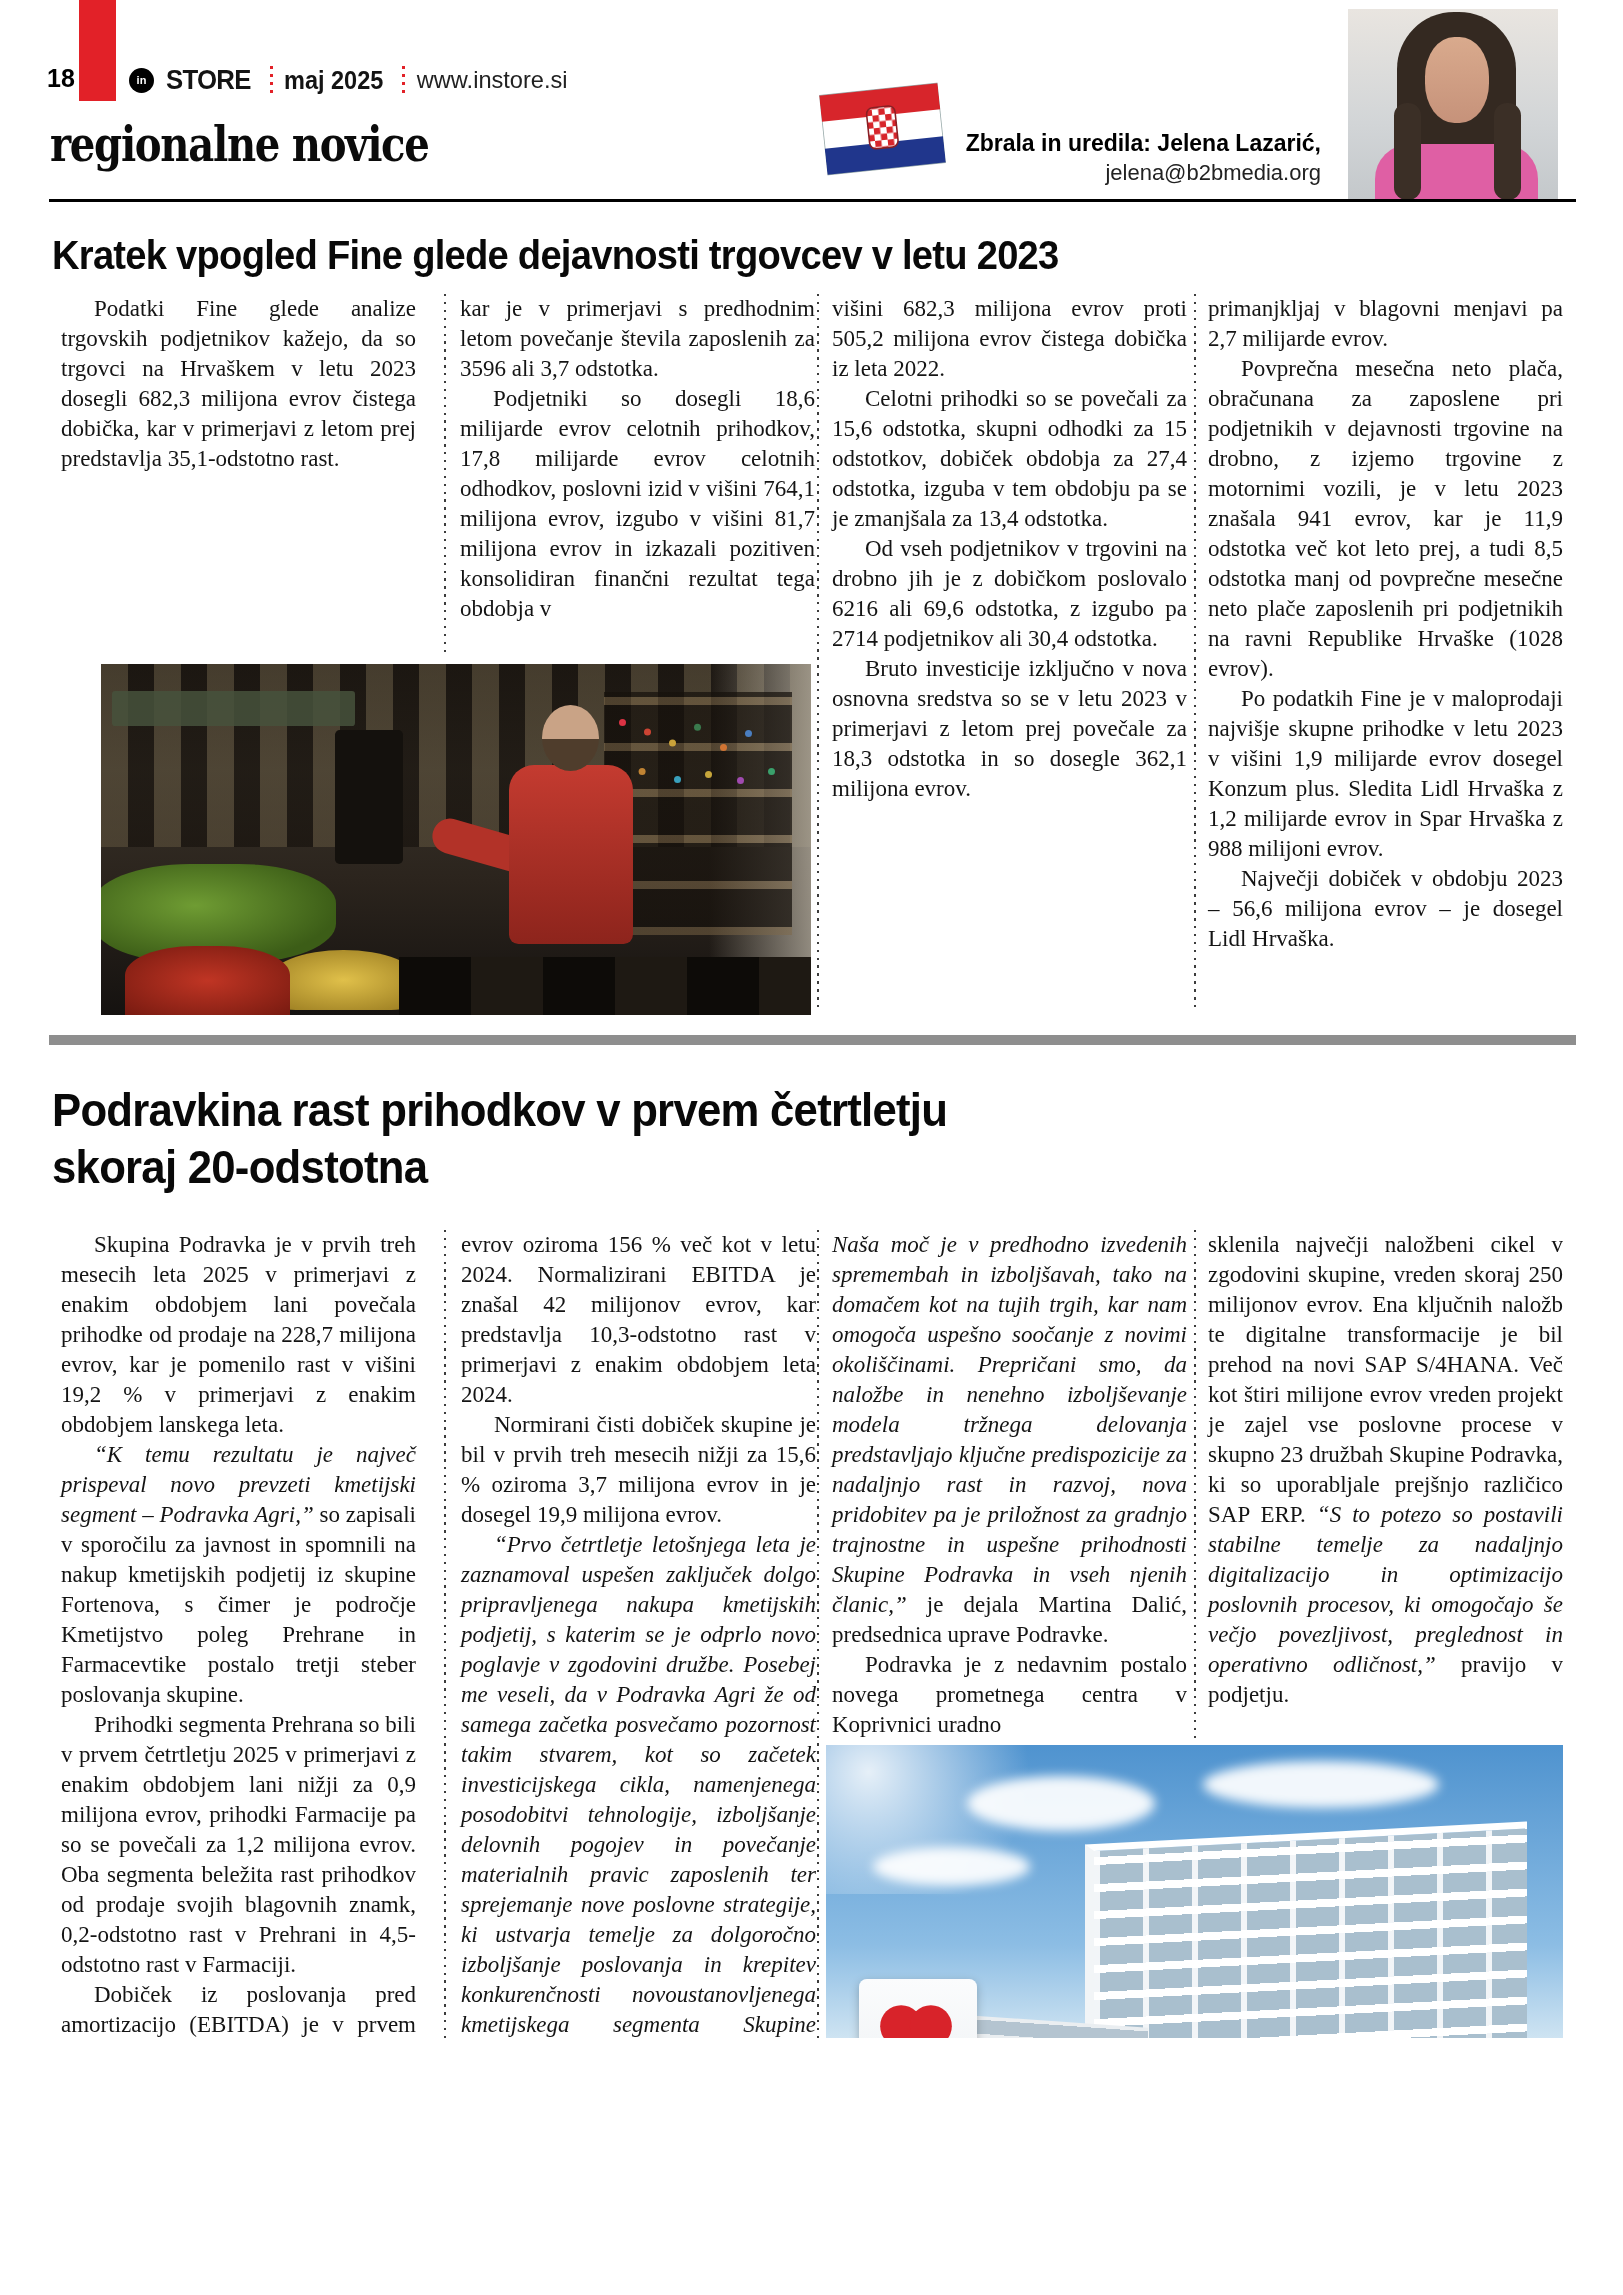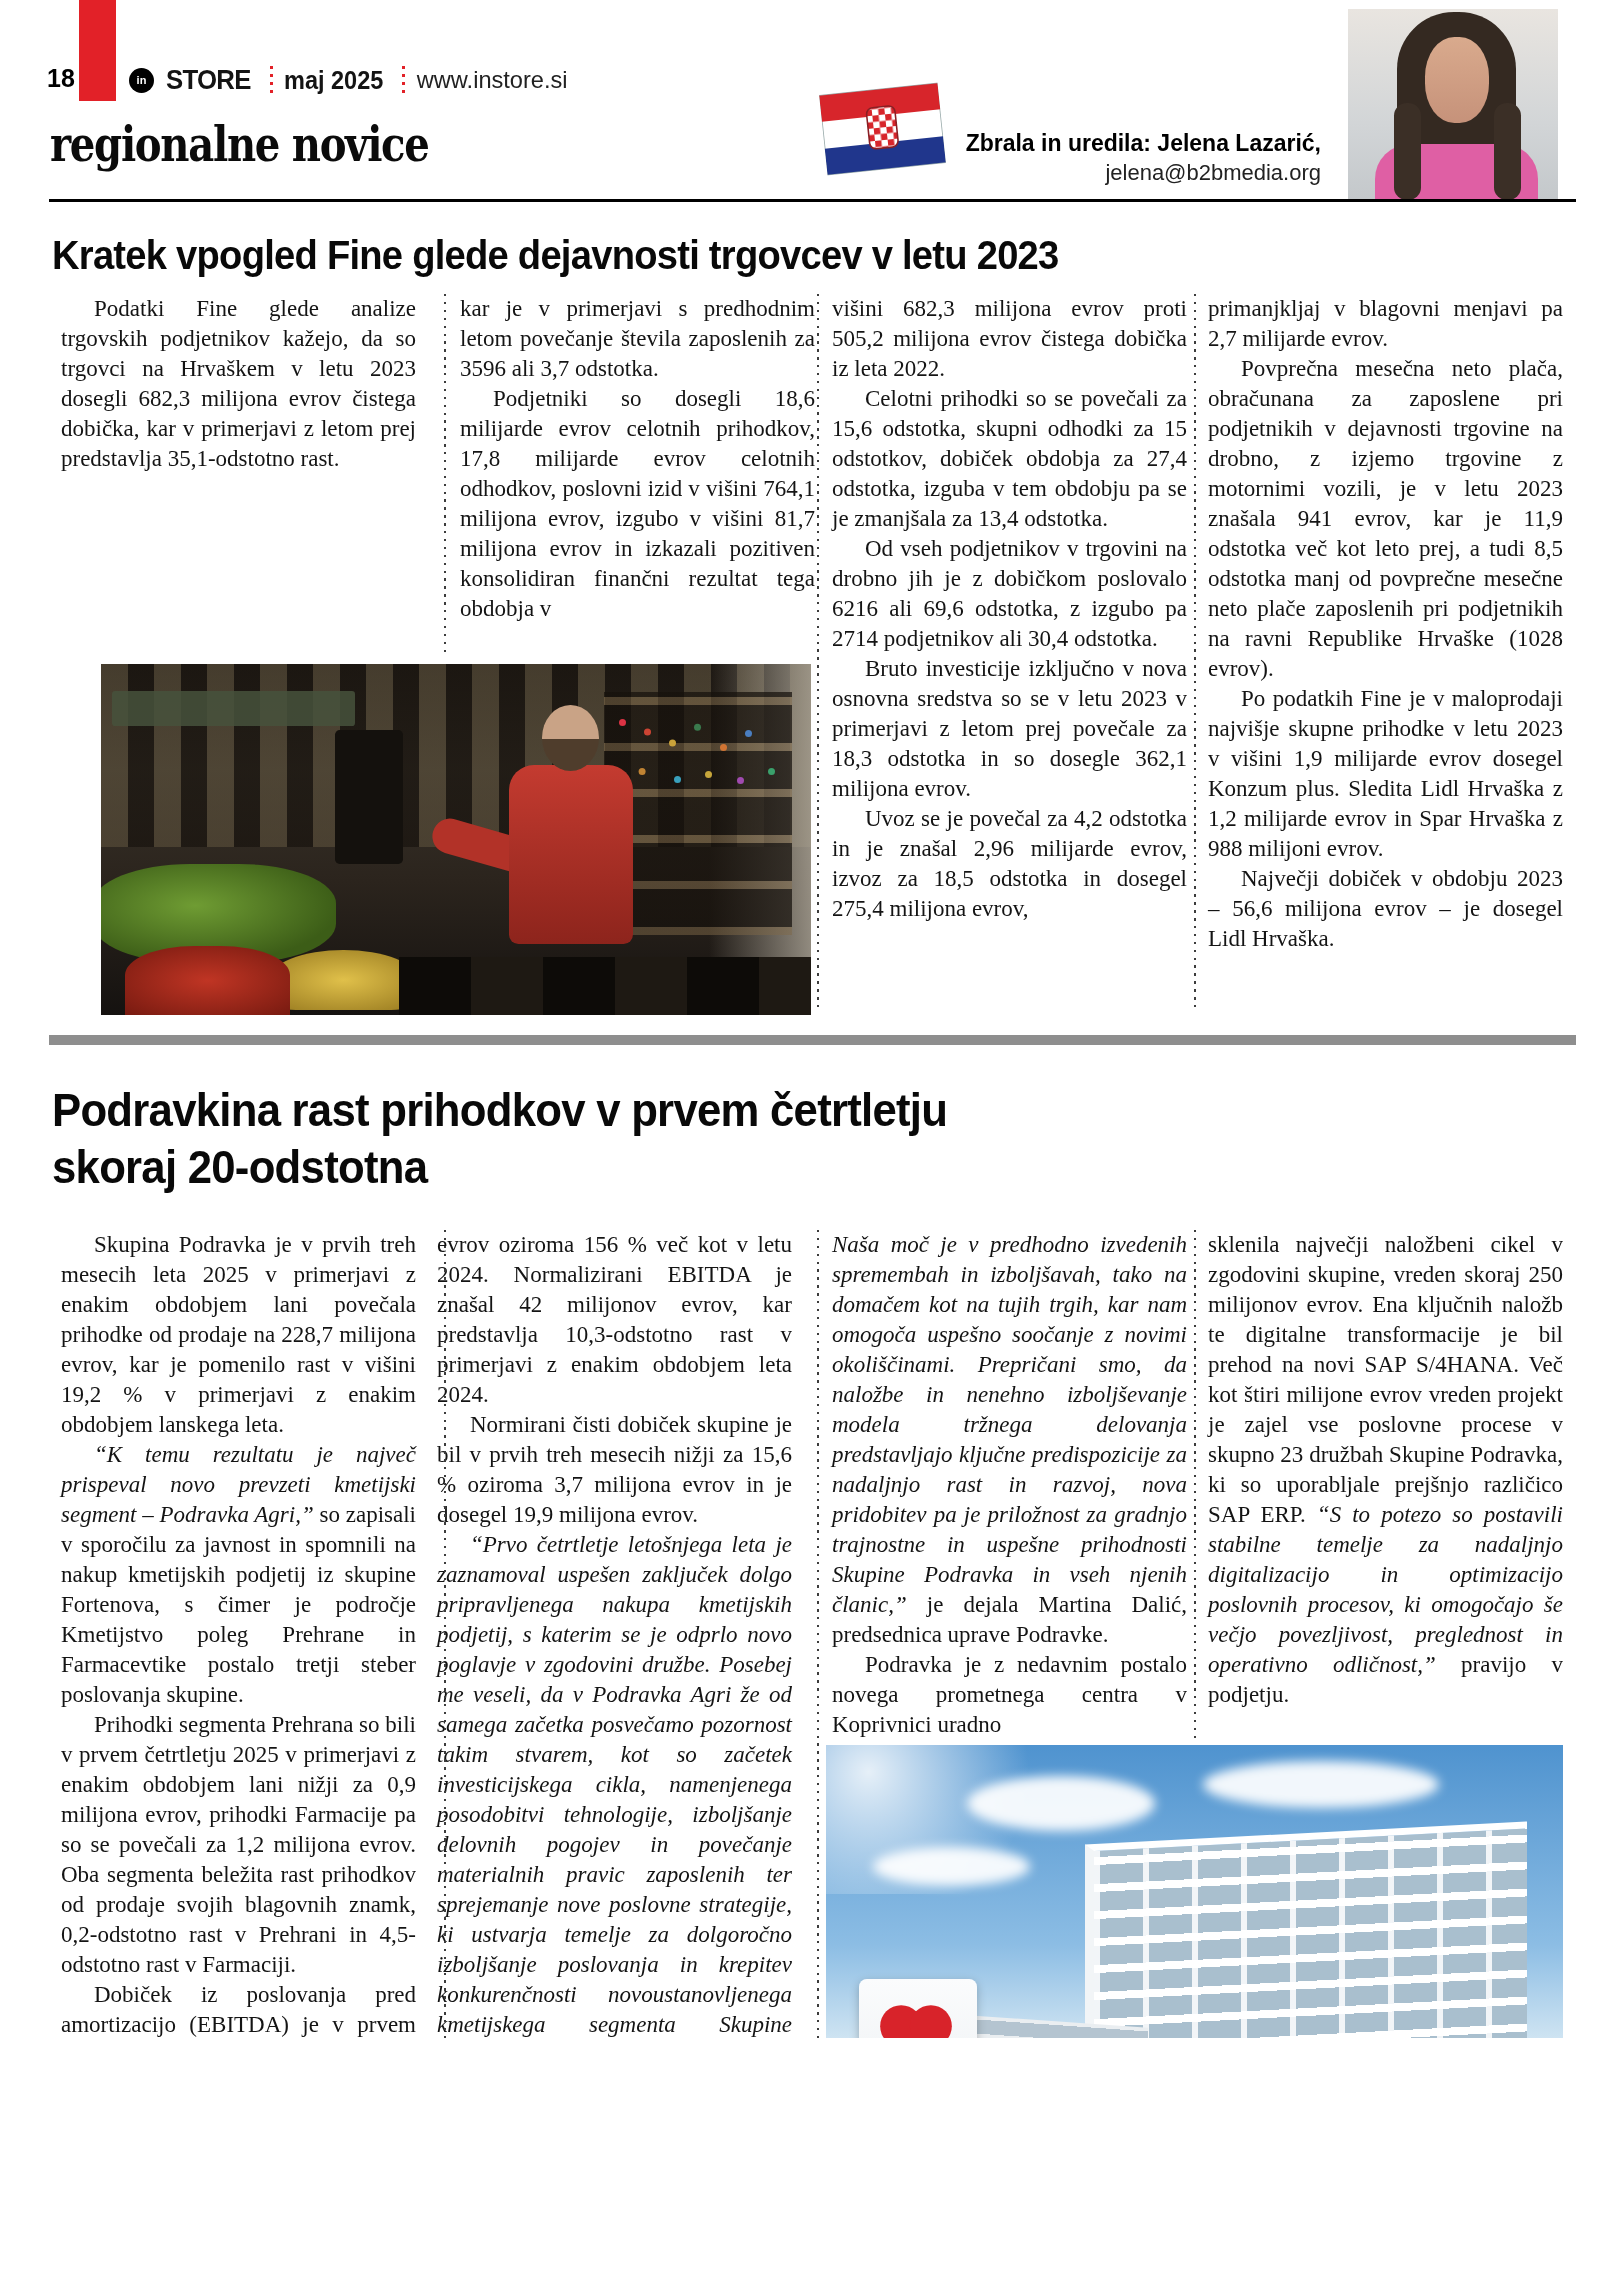--- a/index.html
+++ b/index.html
@@ -160,21 +160,20 @@
   </div>
   <div class="col" style="left:460px;top:294px;">
     <p class="para">kar je v primerjavi s predhodnim letom povečanje števila zaposlenih za 3596 ali 3,7 odstotka.</p>
     <p class="para ind">Podjetniki so dosegli 18,6 milijarde evrov celotnih prihodkov, 17,8 milijarde evrov celotnih odhodkov, poslovni izid v višini 764,1 milijona evrov, izgubo v višini 81,7 milijona evrov in izkazali pozitiven konsolidiran finančni rezultat tega obdobja v</p>
   </div>
   <div class="col" style="left:832px;top:294px;">
     <p class="para">višini 682,3 milijona evrov proti 505,2 milijona evrov čistega dobička iz leta 2022.</p>
     <p class="para ind">Celotni prihodki so se povečali za 15,6 odstotka, skupni odhodki za 15 odstotkov, dobiček obdobja za 27,4 odstotka, izguba v tem obdobju pa se je zmanjšala za 13,4 odstotka.</p>
     <p class="para ind">Od vseh podjetnikov v trgovini na drobno jih je z dobičkom poslovalo 6216 ali 69,6 odstotka, z izgubo pa 2714 podjetnikov ali 30,4 odstotka.</p>
     <p class="para ind">Bruto investicije izključno v nova osnovna sredstva so se v letu 2023 v primerjavi z letom prej povečale za 18,3 odstotka in so dosegle 362,1 milijona evrov.</p>
-    <p class="para ind">Uvoz se je povečal za 4,2 odstotka in je znašal 2,96 milijarde evrov, izvoz za 18,5 odstotka in dosegel 275,4 milijona evrov,</p>
   </div>
   <div class="col" style="left:1208px;top:294px;">
     <p class="para">primanjkljaj v blagovni menjavi pa 2,7 milijarde evrov.</p>
     <p class="para ind">Povprečna mesečna neto plača, obračunana za zaposlene pri podjetnikih v dejavnosti trgovine na drobno, z izjemo trgovine z motornimi vozili, je v letu 2023 znašala 941 evrov, kar je 11,9 odstotka več kot leto prej, a tudi 8,5 odstotka manj od povprečne mesečne neto plače zaposlenih pri podjetnikih na ravni Republike Hrvaške (1028 evrov).</p>
     <p class="para ind">Po podatkih Fine je v maloprodaji najvišje skupne prihodke v letu 2023 v višini 1,9 milijarde evrov dosegel Konzum plus. Sledita Lidl Hrvaška z 1,2 milijarde evrov in Spar Hrvaška z 988 milijoni evrov.</p>
     <p class="para ind">Največji dobiček v obdobju 2023 – 56,6 milijona evrov – je dosegel Lidl Hrvaška.</p>
   </div>
 
   <div class="vdots" style="left:444px;top:294px;height:363px;"></div>
   <div class="vdots" style="left:817px;top:294px;height:719px;"></div>
@@ -200,21 +199,21 @@
 
   <div class="a-title a2title1">Podravkina rast prihodkov v prvem četrtletju</div>
   <div class="a-title a2title2">skoraj 20-odstotna</div>
 
   <div class="col" style="left:61px;top:1230px;">
     <p class="para ind">Skupina Podravka je v prvih treh mesecih leta 2025 v primerjavi z enakim obdobjem lani povečala prihodke od prodaje na 228,7 milijona evrov, kar je pomenilo rast v višini 19,2 % v primerjavi z enakim obdobjem lanskega leta.</p>
     <p class="para ind"><span class="it">“K temu rezultatu je največ prispeval novo prevzeti kmetijski segment – Podravka Agri,”</span><span> so zapisali v sporočilu za javnost in spomnili na nakup kmetijskih podjetij iz skupine Fortenova, s čimer je področje Kmetijstvo poleg Prehrane in Farmacevtike postalo tretji steber poslovanja skupine.</span></p>
     <p class="para ind">Prihodki segmenta Prehrana so bili v prvem četrtletju 2025 v primerjavi z enakim obdobjem lani nižji za 0,9 milijona evrov, prihodki Farmacije pa so se povečali za 1,2 milijona evrov. Oba segmenta beležita rast prihodkov od prodaje svojih blagovnih znamk, 0,2-odstotno rast v Prehrani in 4,5-odstotno rast v Farmaciji.</p>
     <p class="para ind">Dobiček iz poslovanja pred amortizacijo (EBITDA) je v prvem četrtletju znašal 96,9 milijona evrov, kar je 59 milijonov</p>
   </div>
-  <div class="col" style="left:437px;top:1230px;">
+  <div class="col" style="left:461px;top:1230px;">
     <p class="para">evrov oziroma 156 % več kot v letu 2024. Normalizirani EBITDA je znašal 42 milijonov evrov, kar predstavlja 10,3-odstotno rast v primerjavi z enakim obdobjem leta 2024.</p>
     <p class="para ind">Normirani čisti dobiček skupine je bil v prvih treh mesecih nižji za 15,6 % oziroma 3,7 milijona evrov in je dosegel 19,9 milijona evrov.</p>
     <p class="para ind it">“Prvo četrtletje letošnjega leta je zaznamoval uspešen zaključek dolgo pripravljenega nakupa kmetijskih podjetij, s katerim se je odprlo novo poglavje v zgodovini družbe. Posebej me veseli, da v Podravka Agri že od samega začetka posvečamo pozornost takim stvarem, kot so začetek investicijskega cikla, namenjenega posodobitvi tehnologije, izboljšanje delovnih pogojev in povečanje materialnih pravic zaposlenih ter sprejemanje nove poslovne strategije, ki ustvarja temelje za dolgoročno izboljšanje poslovanja in krepitev konkurenčnosti novoustanovljenega kmetijskega segmenta Skupine Podravka. Čeprav je bilo poslovno okolje v prvem četrtletju zahtevno in zaznamovano z negotovostmi na skoraj vseh trgih, je Podravka pripravljena na te izzive.</p>
   </div>
   <div class="col" style="left:832px;top:1230px;">
     <p class="para"><span class="it">Naša moč je v predhodno izvedenih spremembah in izboljšavah, tako na domačem kot na tujih trgih, kar nam omogoča uspešno soočanje z novimi okoliščinami. Prepričani smo, da naložbe in nenehno izboljševanje modela tržnega delovanja predstavljajo ključne predispozicije za nadaljnjo rast in razvoj, nova pridobitev pa je priložnost za gradnjo trajnostne in uspešne prihodnosti Skupine Podravka in vseh njenih članic,”</span><span> je dejala </span><strong>Martina Dalić</strong><span>, predsednica uprave Podravke.</span></p>
     <p class="para ind">Podravka je z nedavnim postalo novega prometnega centra v Koprivnici uradno</p>
   </div>
   <div class="col" style="left:1208px;top:1230px;">
     <p class="para"><span>sklenila največji naložbeni cikel v zgodovini skupine, vreden skoraj 250 milijonov evrov. Ena ključnih naložb te digitalne transformacije je bil prehod na novi SAP S/4HANA. Več kot štiri milijone evrov vreden projekt je zajel vse poslovne procese v skupno 23 družbah Skupine Podravka, ki so uporabljale prejšnjo različico SAP ERP. </span><span class="it">“S to potezo so postavili stabilne temelje za nadaljnjo digitalizacijo in optimizacijo poslovnih procesov, ki omogočajo še večjo povezljivost, preglednost in operativno odličnost,”</span><span> pravijo v podjetju.</span></p>

